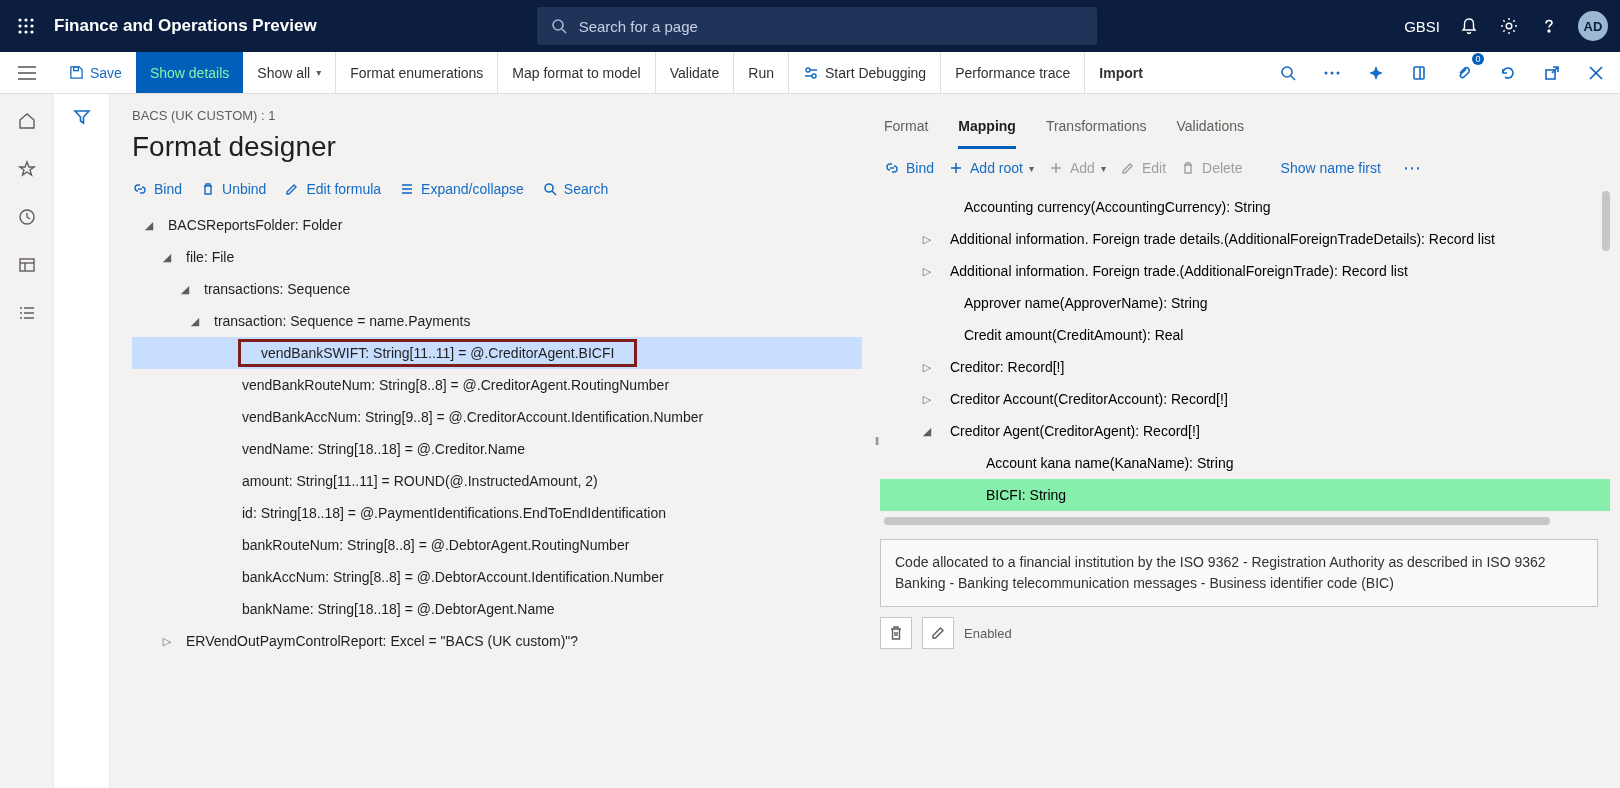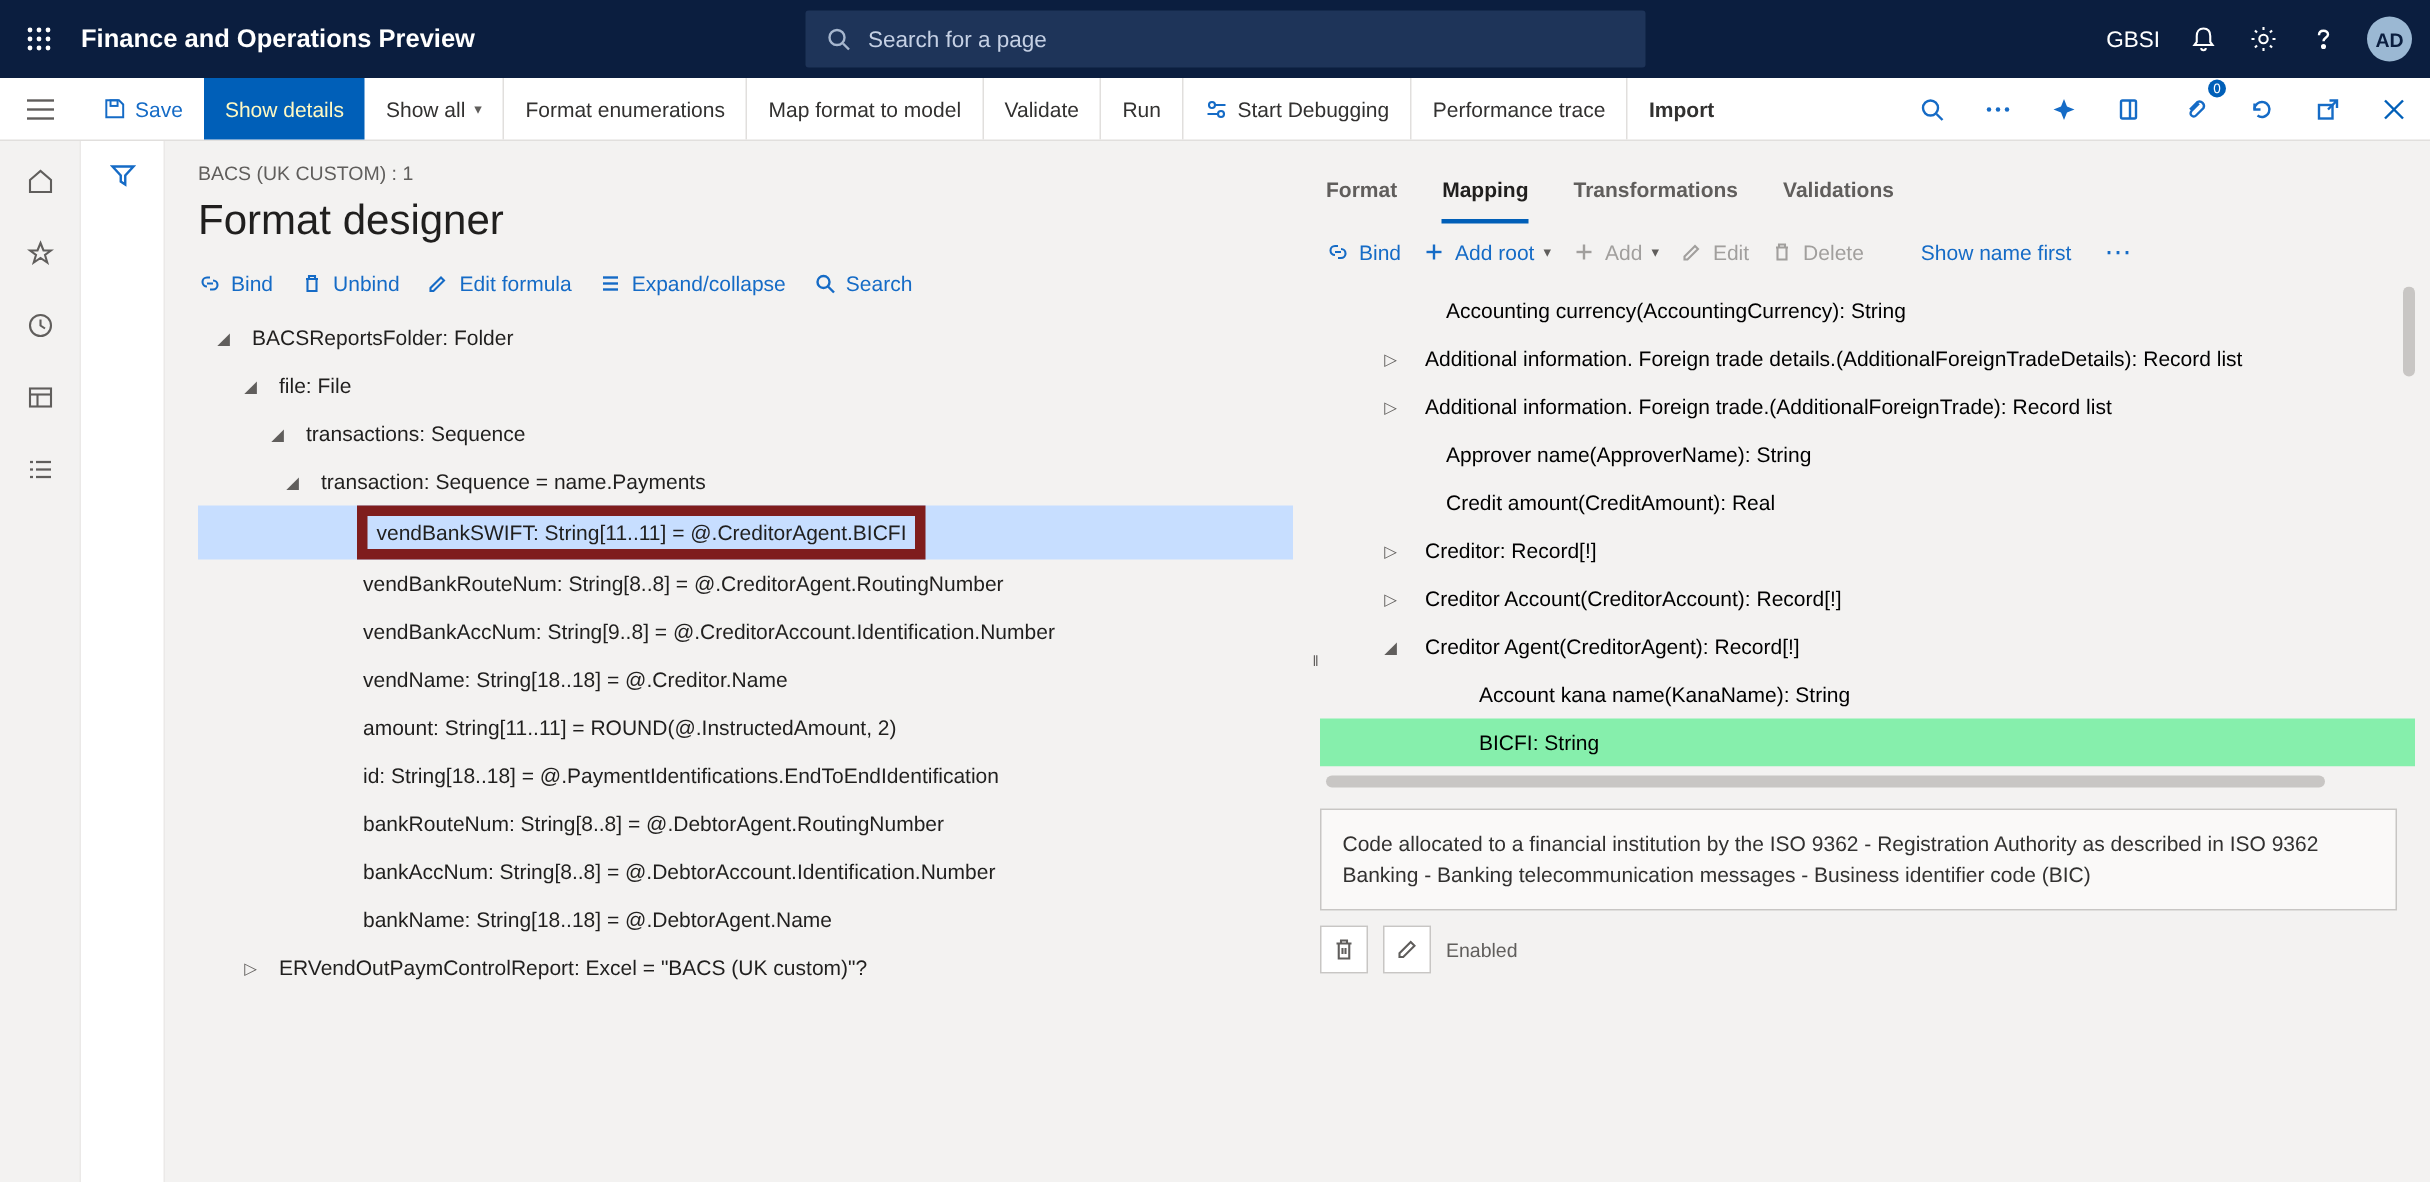--- a/index.html
+++ b/index.html
@@ -122,21 +122,21 @@
       padding: 0 14px;
       font-size: 14px;
       color: #323130;
       border-right: 1px solid #e1dfdd;
       cursor: pointer;
       gap: 6px;
     }
     .cmd-btn.save { color:#156bc6; border-right:none;justify-content:center; }
     .cmd-btn.show-details {
       background: #005fb8;
-      color: #fef9c3;
+      color: #86efac;
       border-right: none;
     }
     .cmd-btn.no-border {
       border-right: none;
     }
     .cmd-btn .chev {
       font-size: 10px;
       color: #605e5c;
     }
     .cmdbar-spacer {
@@ -278,23 +278,23 @@
     .node-indent-0 { padding-left: 10px; }
     .node-indent-1 { padding-left: 28px; }
     .node-indent-2 { padding-left: 46px; }
     .node-indent-3 { padding-left: 56px; }
     .node-indent-4 { padding-left: 84px; }
 
     .tree-node.selected {
       background: #c7deff;
     }
     .tree-node.selected .tree-label {
-      border: 7px solid #7f1d1d;
+      border: 3px solid #7f1d1d;
       background: #c7deff;
-      padding: 3px 6px;
+      padding: 3px 20px;
     }
 
     
     .mapping-panel {
       flex: 1;
       min-width: 0;
       padding: 14px 10px 0 0;
       display: flex;
       flex-direction: column;
       position: relative;
@@ -304,21 +304,21 @@
       gap: 30px;
       padding-left: 4px;
       margin-bottom: 8px;
     }
     .tab {
       font-size: 14px;
       color: #605e5c;
       padding: 10px 0 12px;
       cursor: pointer;
       border-bottom: 3px solid transparent;
-      font-weight: 700;
+      font-weight: 400;
     }
     .tab.active {
       color: #201f1e;
       border-bottom-color: #005fb8;
       font-weight: 600;
     }
     .mapping-cmds {
       display: flex;
       align-items: center;
       gap: 14px;

